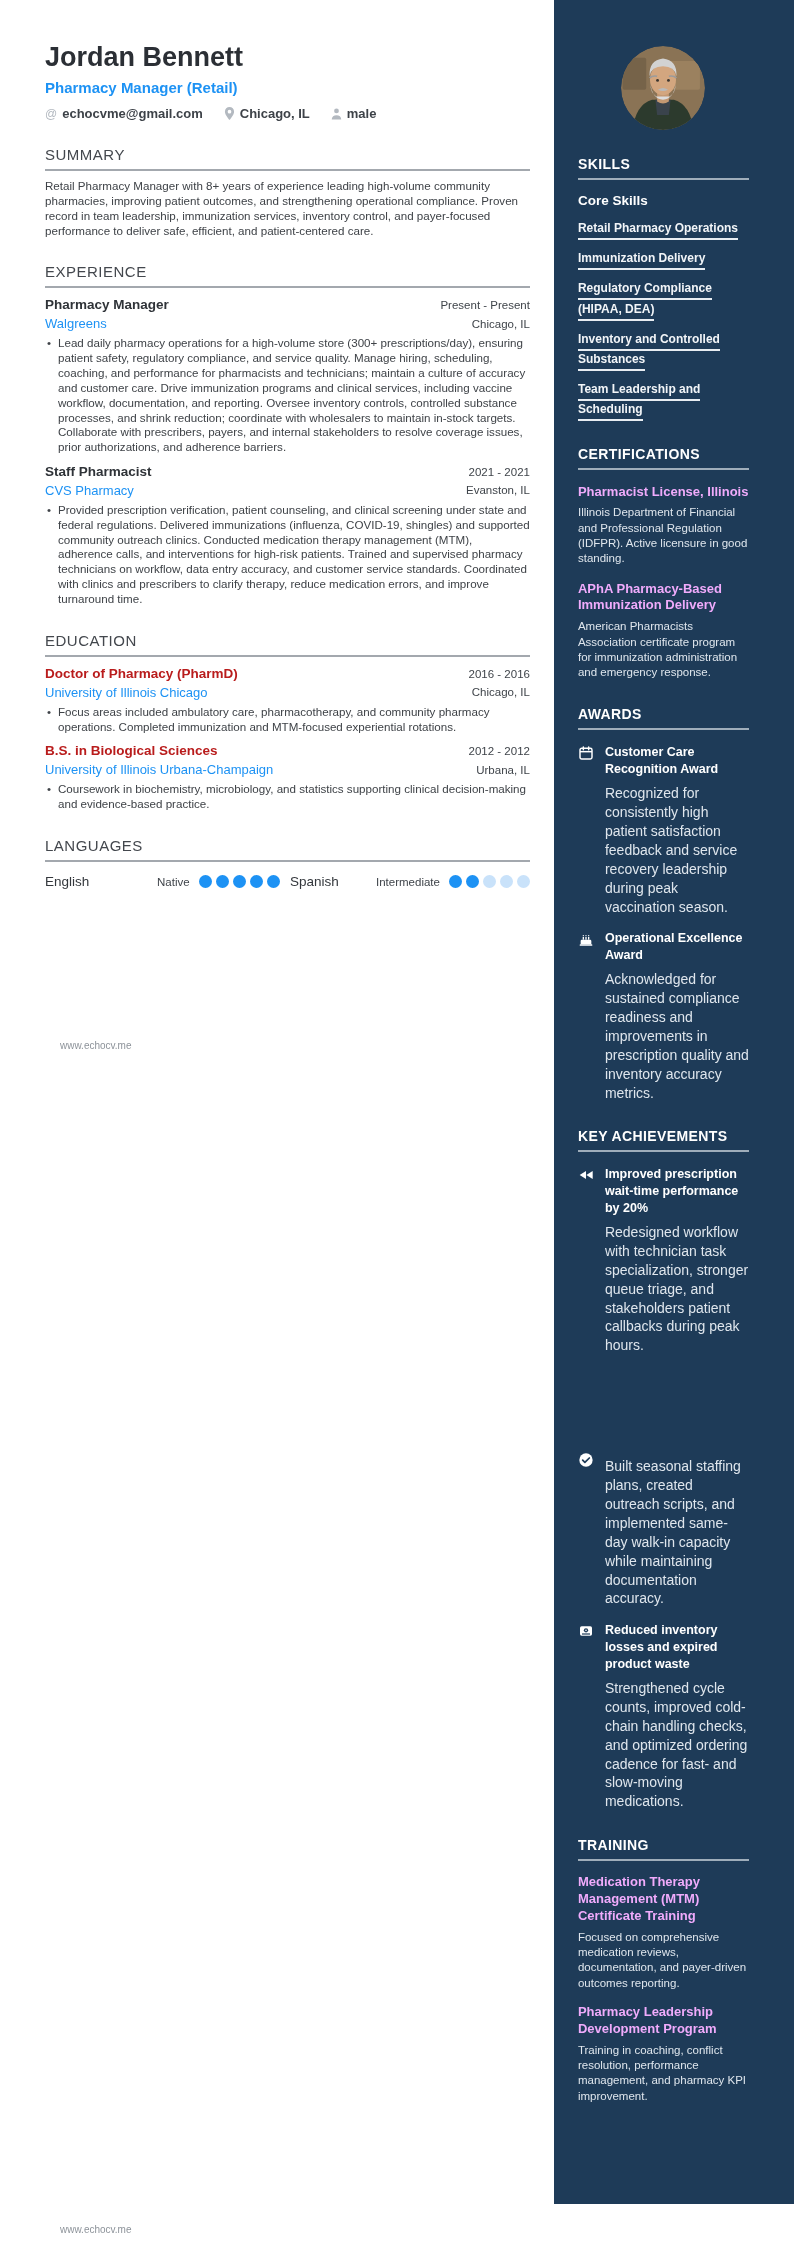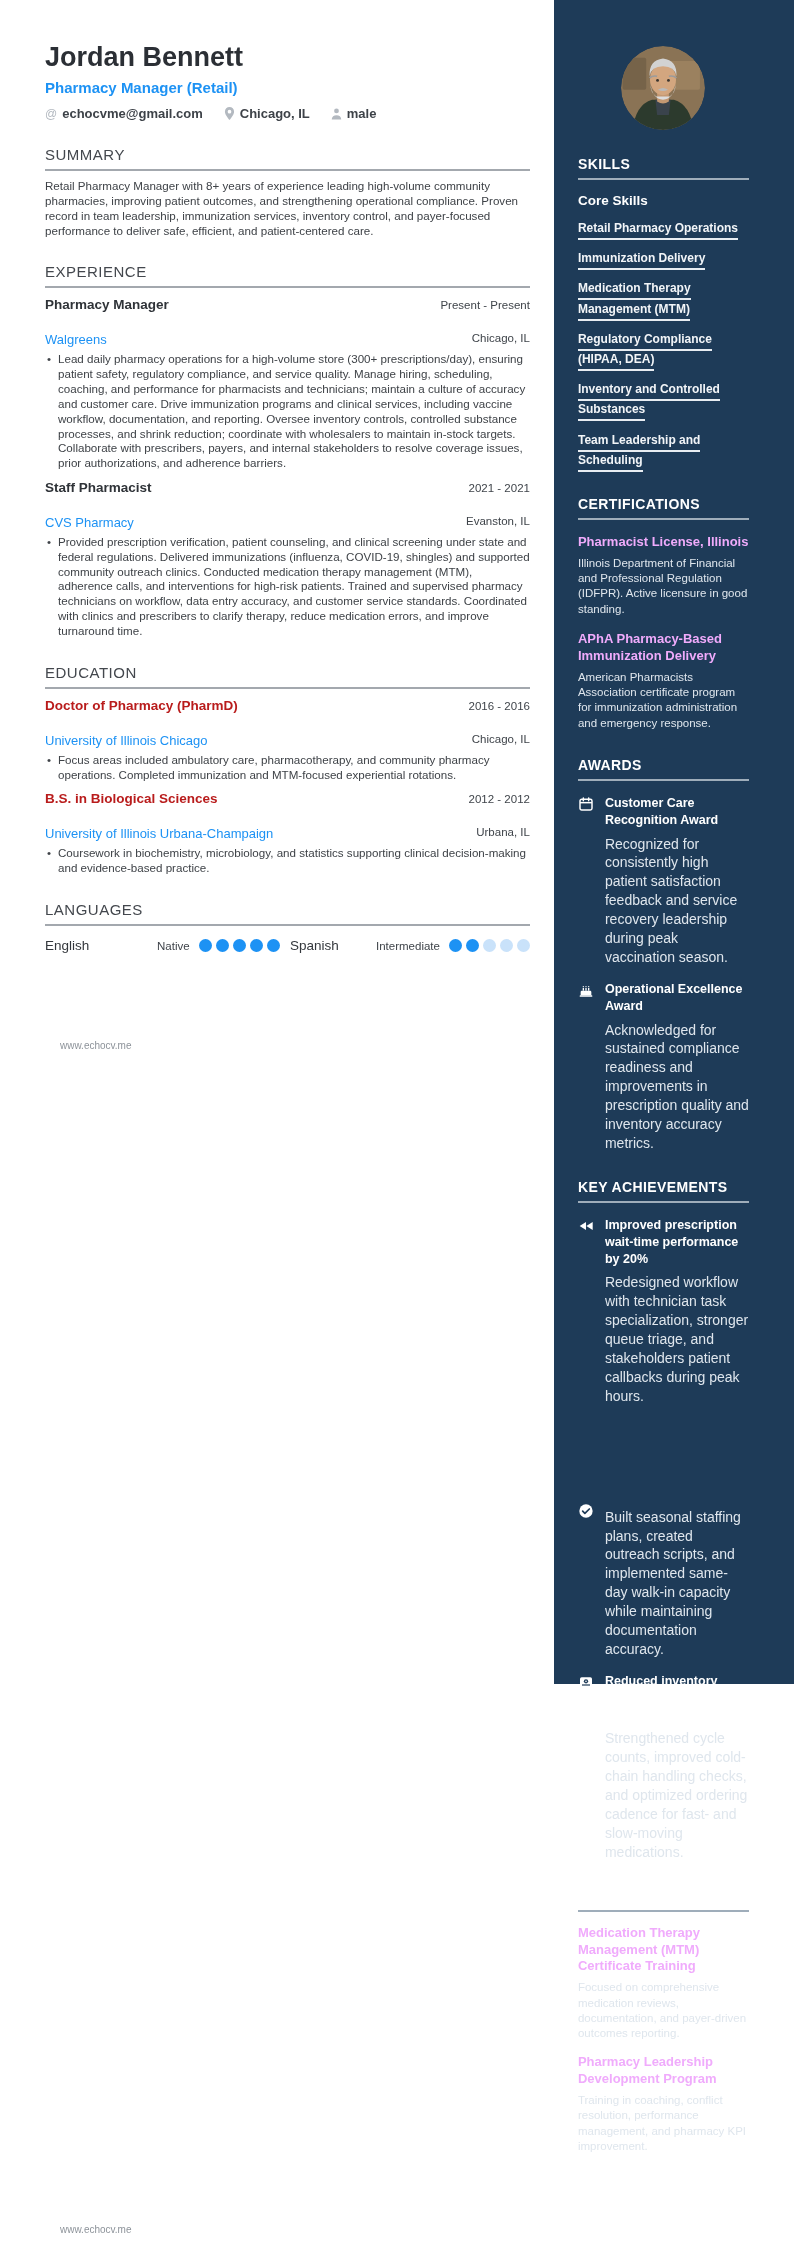--- a/index.html
+++ b/index.html
@@ -19,41 +19,41 @@
   .section-heading{
     font-size:15px;font-weight:500;letter-spacing:0.5px;color:#43474d;
     padding-bottom:6px;border-bottom:2px solid #a3a8ae;
   }
   .summary-text{margin-top:8px;font-size:11.6px;line-height:1.28;color:#3e4247;}
   .entry{margin-top:9px;}
   .entry-head{display:flex;justify-content:space-between;align-items:baseline;}
   .entry-title{font-size:13.5px;font-weight:700;color:#2f3338;}
   .entry-title.regular{font-weight:700;color:#b91c1c;}
   .entry-date{font-size:11.5px;color:#3f444a;white-space:nowrap;}
-  .entry-sub{display:flex;justify-content:space-between;align-items:flex-start;margin-top:20px;gap:10px;}
+  .entry-sub{display:flex;justify-content:space-between;align-items:center;margin-top:4px;gap:10px;}
   .entry-company{font-size:13px;font-weight:500;color:#1d92f4;cursor:pointer;}
   .entry-location{font-size:11.5px;color:#3f444a;}
   .bullets{margin:5px 0 0 0;padding:0;list-style:none;}
   .bullets li{position:relative;padding-left:13px;font-size:11.6px;line-height:1.28;color:#3e4247;}
   .bullets li::before{content:"•";position:absolute;left:2px;color:#3e4247;}
   
   .lang-row{display:flex;align-items:center;margin-top:12px;}
   .lang-item{display:flex;align-items:center;}
   .lang-item.first{width:245px;}
   .lang-name{font-size:13.5px;color:#33373c;width:112px;}
   .lang-name.narrow{width:86px;}
   .lang-level{font-size:11.5px;color:#3f444a;margin-right:9px;}
   .dots{display:inline-flex;column-gap:4px;align-items:center;}
   .dot{width:13px;height:13px;border-radius:50%;background:#c9e2fa;display:inline-block;}
   .dot.filled{background:#1d92f4;}
   .page-footer{position:absolute;left:60px;font-size:10px;color:#8d939a;cursor:pointer;}
   
   .right-col{
     width:262px;box-sizing:border-box;background:#1e3b58;color:#ffffff;
-    padding:0 45px 0 24px;height:1684px;
+    padding:0 45px 0 24px;height:2204px;
   }
   .avatar-wrap{display:flex;justify-content:center;margin-top:46px;}
   .avatar{width:84px;height:84px;border-radius:50%;overflow:hidden;display:block;}
   .side-section{margin-top:26px;}
   .side-heading{
     font-size:14px;font-weight:700;letter-spacing:0.4px;color:#ffffff;
     padding-bottom:6px;border-bottom:2px solid #9fadba;
   }
   .skills-group-label{font-size:13.5px;font-weight:700;margin-top:13px;color:#ffffff;}
   .skill-item{margin-top:10px;}
@@ -232,21 +232,20 @@
           </g>
         </svg>
       </span>
     </div>
 
     <div class="side-section">
       <div class="side-heading">SKILLS</div>
       <div class="skills-group-label">Core Skills</div>
       <div class="skill-item"><span>Retail Pharmacy Operations</span></div>
       <div class="skill-item"><span>Immunization Delivery</span></div>
-      <div class="skill-item"><span>Medication Therapy Management (MTM)</span></div>
       <div class="skill-item"><span>Regulatory Compliance (HIPAA, DEA)</span></div>
       <div class="skill-item"><span>Inventory and Controlled Substances</span></div>
       <div class="skill-item"><span>Team Leadership and Scheduling</span></div>
     </div>
 
     <div class="side-section">
       <div class="side-heading">CERTIFICATIONS</div>
       <div class="cert-item">
         <div class="cert-title">Pharmacist License, Illinois</div>
         <div class="cert-desc">Illinois Department of Financial and Professional Regulation (IDFPR). Active licensure in good standing.</div>

